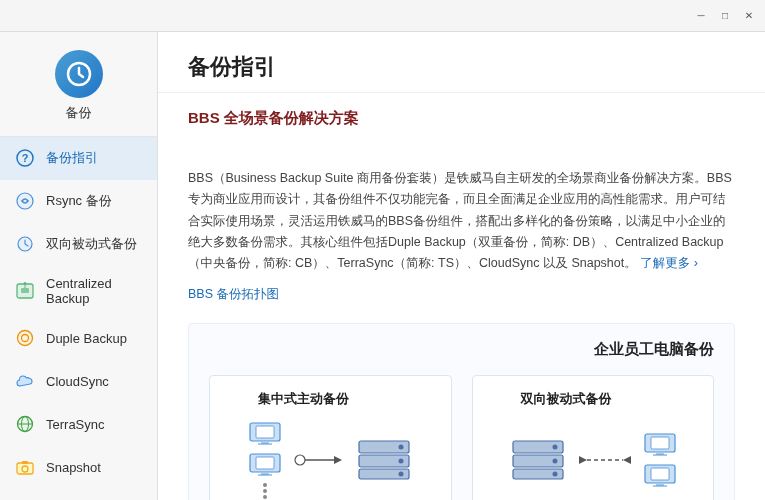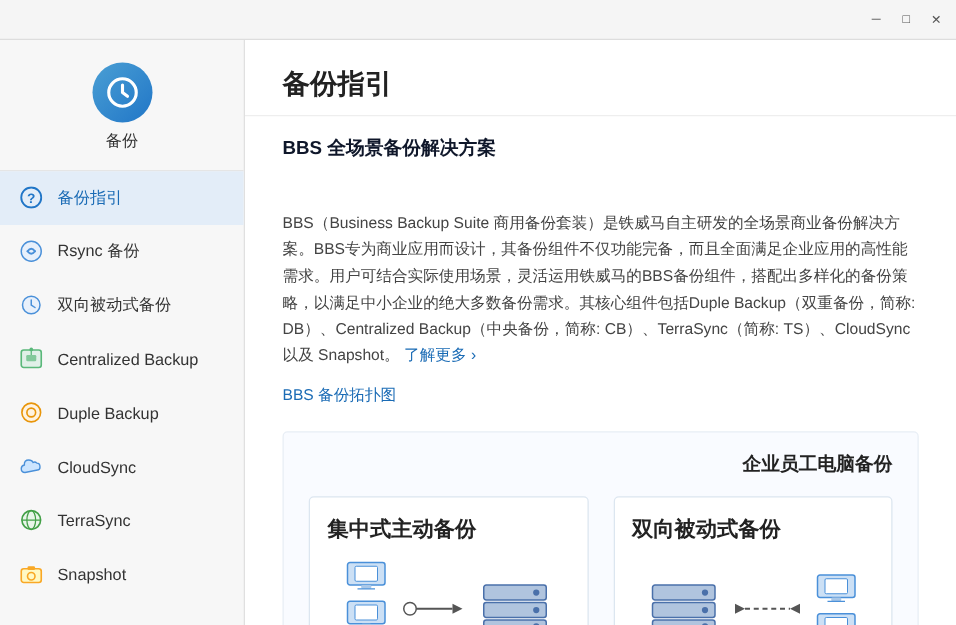--- a/index.html
+++ b/index.html
@@ -36,21 +36,21 @@
       color: #555;
     }
     
     .main-layout {
       display: flex;
       flex: 1;
       overflow: hidden;
     }
     
     .sidebar {
-      width: 196px;
+      width: 158px;
       background: #f7f7f7;
       border-right: 1px solid #e0e0e0;
       display: flex;
       flex-direction: column;
       overflow-y: auto;
       flex-shrink: 0;
     }
     .sidebar-header {
       display: flex;
       flex-direction: column;
@@ -114,21 +114,21 @@
       font-size: 22px;
       color: #222;
       font-weight: 600;
     }
     .content-body {
       padding: 16px 30px;
     }
     .section-title {
       font-size: 15px;
       font-weight: 600;
-      color: #0f172a;
+      color: #7f1d1d;
       margin-bottom: 10px;
     }
     .intro-text {
       font-size: 12.5px;
       color: #444;
       line-height: 1.7;
       margin-bottom: 8px;
       margin-top: 40px;
     }
     .intro-text .highlight {
@@ -163,24 +163,25 @@
       gap: 20px;
     }
     .backup-mode {
       flex: 1;
       background: #fff;
       border: 1px solid #dce6f0;
       border-radius: 4px;
       padding: 14px 14px 10px;
     }
     .backup-mode-title {
-      font-size: 17px;
+      font-size: 13px;
       font-weight: 600;
       color: #222;
       margin-bottom: 12px;
+      margin-left: 34px;
     }
     .diagram-area {
       display: flex;
       align-items: center;
       justify-content: center;
       gap: 8px;
       margin-bottom: 12px;
       height: 80px;
       position: relative;
     }

